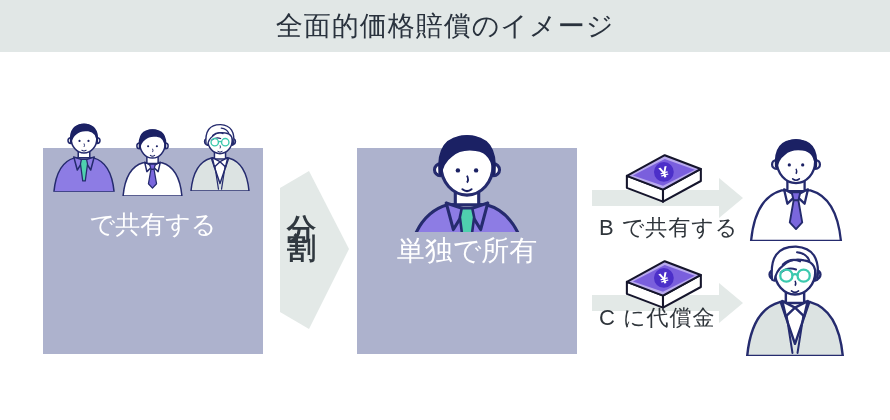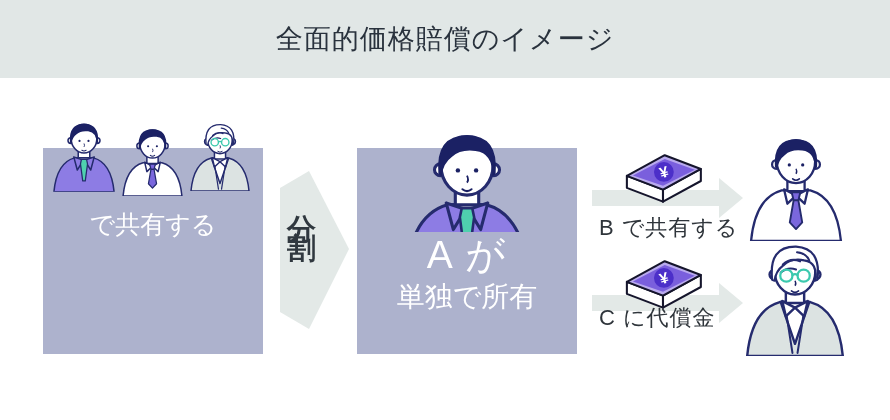--- a/index.html
+++ b/index.html
@@ -1,21 +1,21 @@
 <!DOCTYPE html>
 <html><head>
 <meta charset="utf-8">
 <style>
   html,body{margin:0;padding:0;background:#fff;}
   body{width:890px;height:420px;position:relative;overflow:hidden;
        font-family:"Liberation Sans","DejaVu Sans",sans-serif;}
   .abs{position:absolute;}
 
   
-  .title-bar{left:0;top:0;width:890px;height:78px;background:#e1e7e6;
+  .title-bar{left:0;top:0;width:890px;height:52px;background:#e1e7e6;
              display:flex;align-items:center;justify-content:center;}
   .title-bar h1{margin:0;font-size:27px;font-weight:500;color:#29323d;letter-spacing:1px;}
 
   
   .pbox{width:220px;height:206px;top:148px;background:#adb2cd;}
   .left-box{left:43px;}
   .center-box{left:357px;}
 
   .box-text{width:220px;color:#fff;text-align:center;}
   .left-text{left:43px;top:206px;}
@@ -169,21 +169,20 @@
 
 <section class="abs pbox center-box"></section>
 
 <div class="abs person-main-wrap">
   <svg viewBox="0 0 100 115">
       <use href="#sym-person-a"></use>
     </svg>
 </div>
 
 <div class="abs box-text center-text">
-  <div class="owner-a">A が</div>
   <div class="center-sub">単独で所有</div>
 </div>
 
 <svg class="abs row-arrow arrow-b" viewBox="0 0 152 44">
     <use href="#sym-arrow-right"></use>
   </svg>
 <svg class="abs money money-b" viewBox="0 0 100 72">
     <use href="#sym-money"></use>
   </svg>
 <div class="abs row-label label-b">B で共有する</div>

